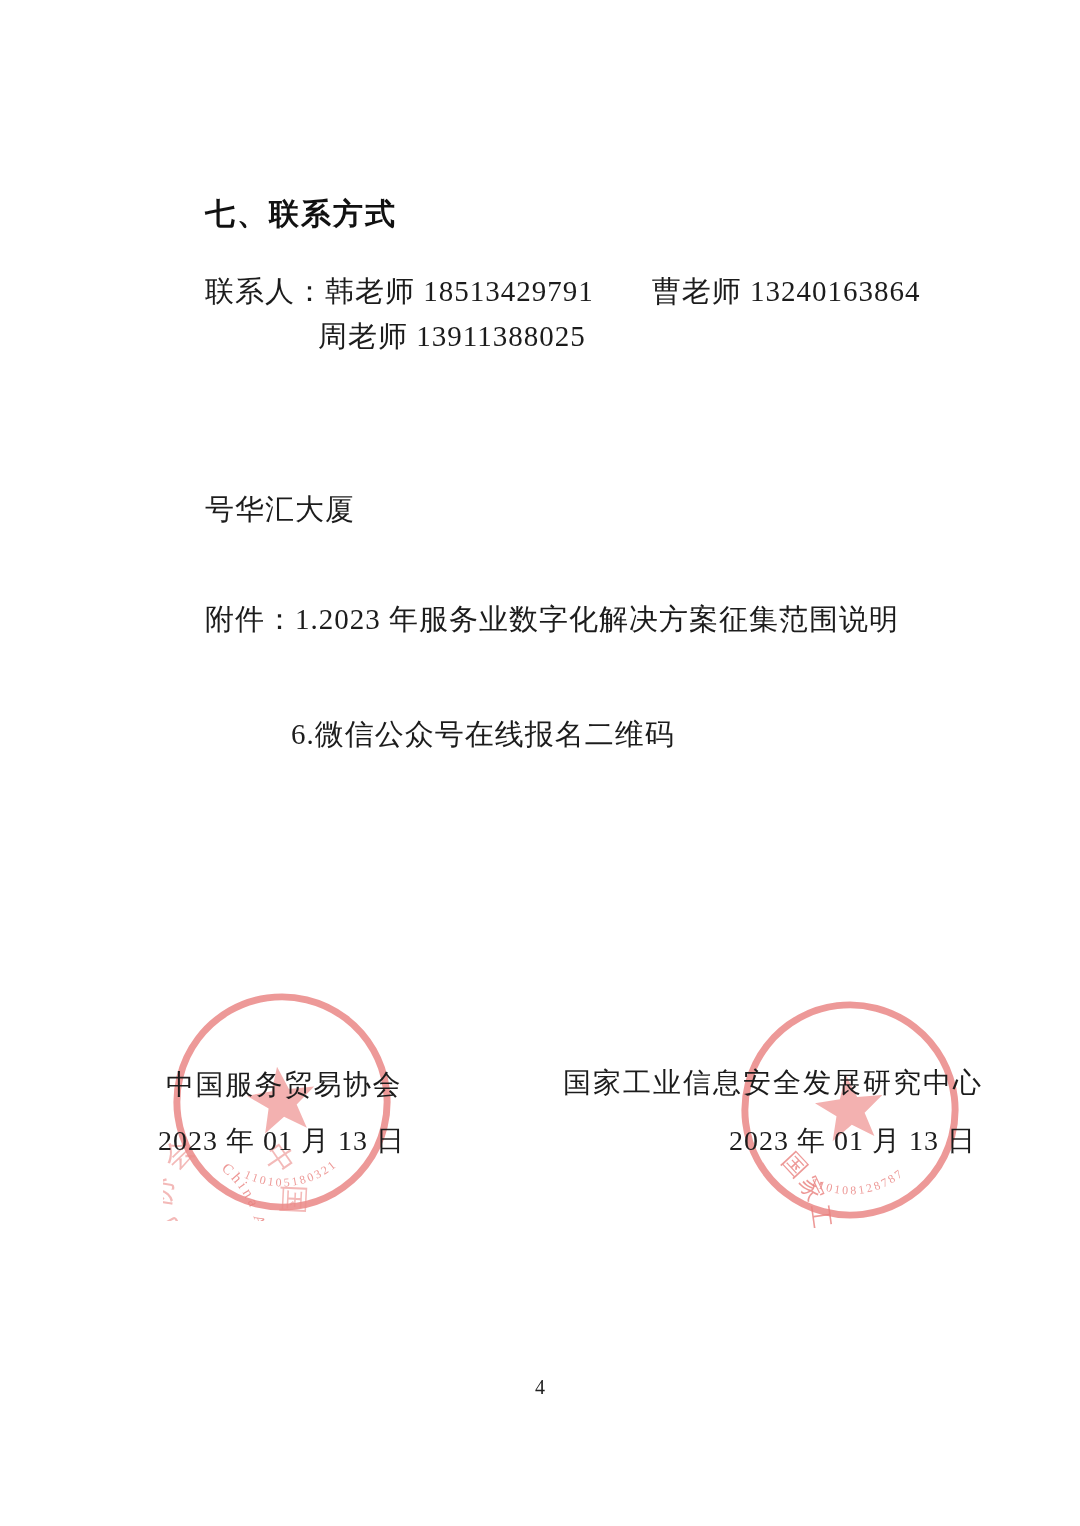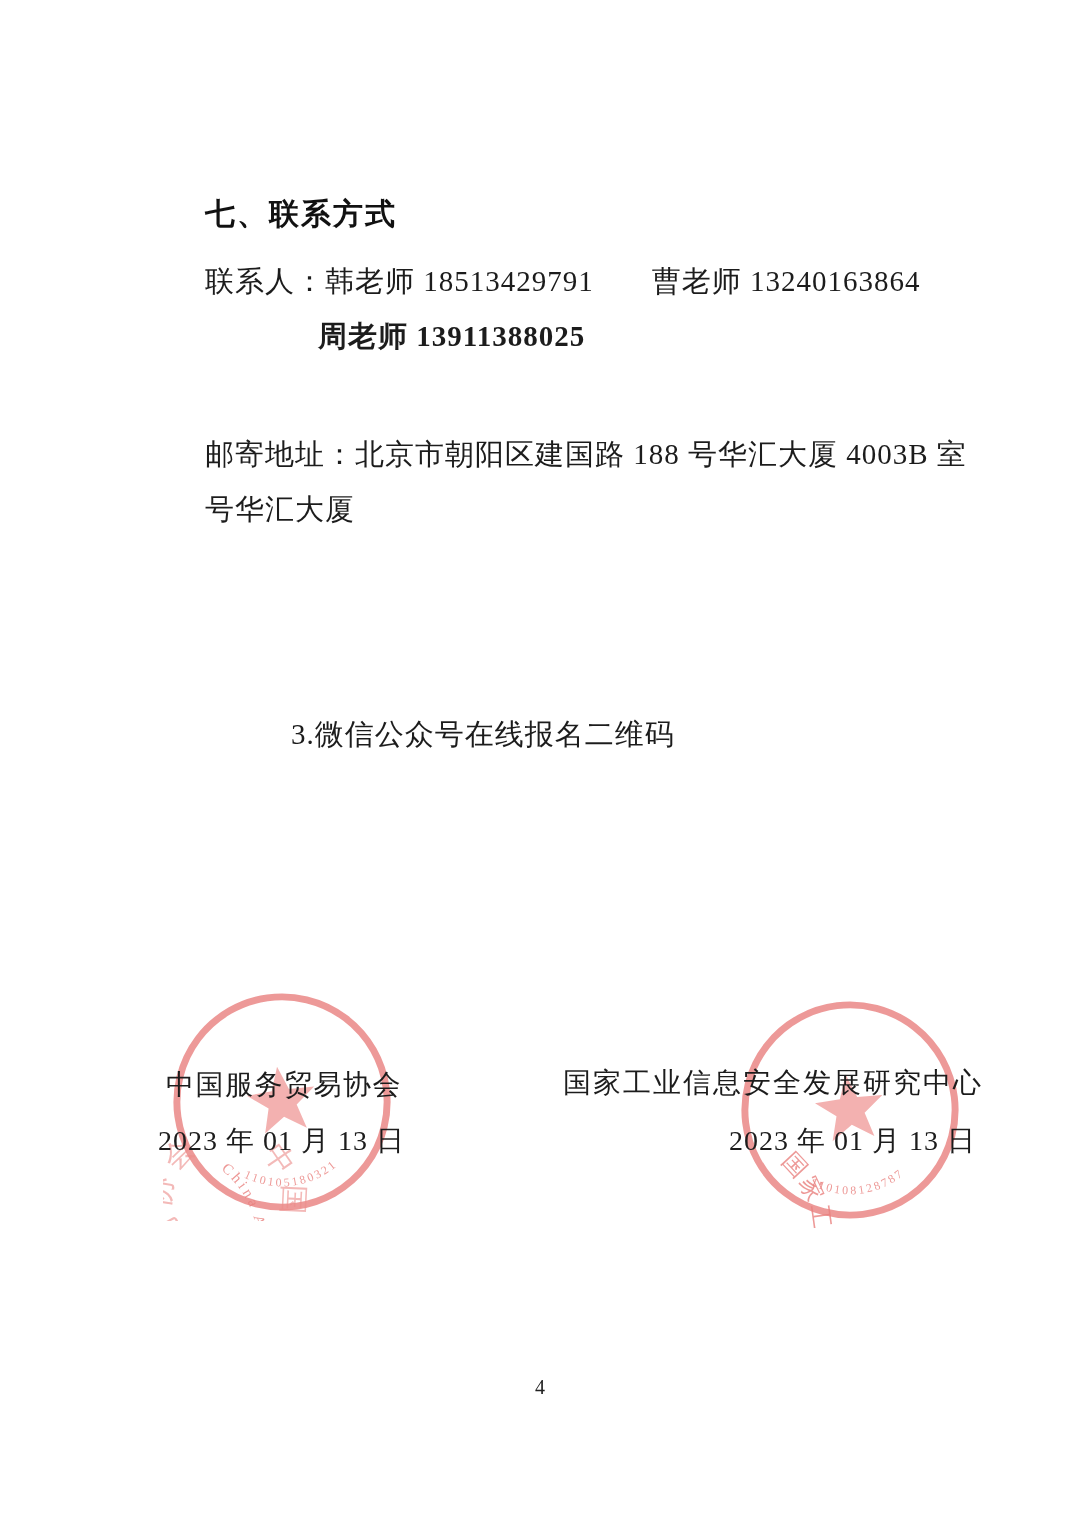--- a/index.html
+++ b/index.html
@@ -6,22 +6,22 @@
   .page{
     position:relative;width:1080px;height:1526px;background:#ffffff;
     font-family:"Liberation Serif","DejaVu Serif",serif;color:#1c1c1c;overflow:hidden;
   }
   .heading{
     position:absolute;left:205px;top:194px;margin:0;
     font-family:"Liberation Sans","DejaVu Sans",sans-serif;
     font-size:30px;font-weight:700;letter-spacing:2px;color:#111;
   }
   .line{position:absolute;font-size:29px;letter-spacing:1px;white-space:nowrap;color:#1c1c1c;}
-  .l-contact1{left:205px;top:262px;text-align:right;}
-  .l-contact2{left:318px;top:317px;font-weight:bold;}
+  .l-contact1{left:205px;top:272px;text-align:right;}
+  .l-contact2{left:318px;top:317px;}
   .l-email{left:205px;top:379px;}
   .l-address{left:205px;top:435px;}
   .l-endnote{left:205px;top:490px;}
   .l-att1{left:205px;top:600px;}
   .l-att2{left:291px;top:658px;}
   .l-att3{left:291px;top:715px;}
   .gap{display:inline-block;width:58px;}
   .seal{position:absolute;}
   .seal-left{left:163px;top:983px;}
   .seal-right{left:731px;top:991px;}
@@ -47,27 +47,27 @@
 
 <div class="page">
 
   <h2 class="heading">七、联系方式</h2>
 
   <div class="line l-contact1"><span>联系人：</span><span>韩老师 18513429791</span><span class="gap"></span><span>曹老师 13240163864</span></div>
 
   <div class="line l-contact2"><span>周老师 13911388025</span></div>
 
 
-  <div class="line l-address"><span>邮寄地址：</span><span>北京市朝阳区建国路 188 号华汇大厦 4003B 室</span></div>
 
   <div class="line l-endnote">号华汇大厦</div>
 
+  <div class="line l-att1"><span>附件：</span><span>1.2023 年服务业数字化解决方案征集范围说明</span></div>
 
 
-  <div class="line l-att3"><span>3.微信公众号在线报名二维码</span></div>
+  <div class="line l-att3"><span>6.微信公众号在线报名二维码</span></div>
 
   <svg class="seal seal-left" width="238" height="238" viewBox="0 0 240 240">
     <defs>
       <path id="ringL" d="M 49.5 179.2 A 92 92 0 1 1 49.4 179.1"></path>
       <path id="innerL" d="M 91.5 169.4 A 57 57 0 1 1 91.4 169.3"></path>
       <path id="serialL" d="M 71.2 189.6 A 85 85 0 0 0 168.8 189.6"></path>
     </defs>
     <g transform="rotate(-8 120 120)">
       <circle class="seal-circle" cx="120" cy="120" r="106"></circle>
       <text class="inner-cn"><textPath href="#innerL">中国服务贸易协会</textPath></text>

